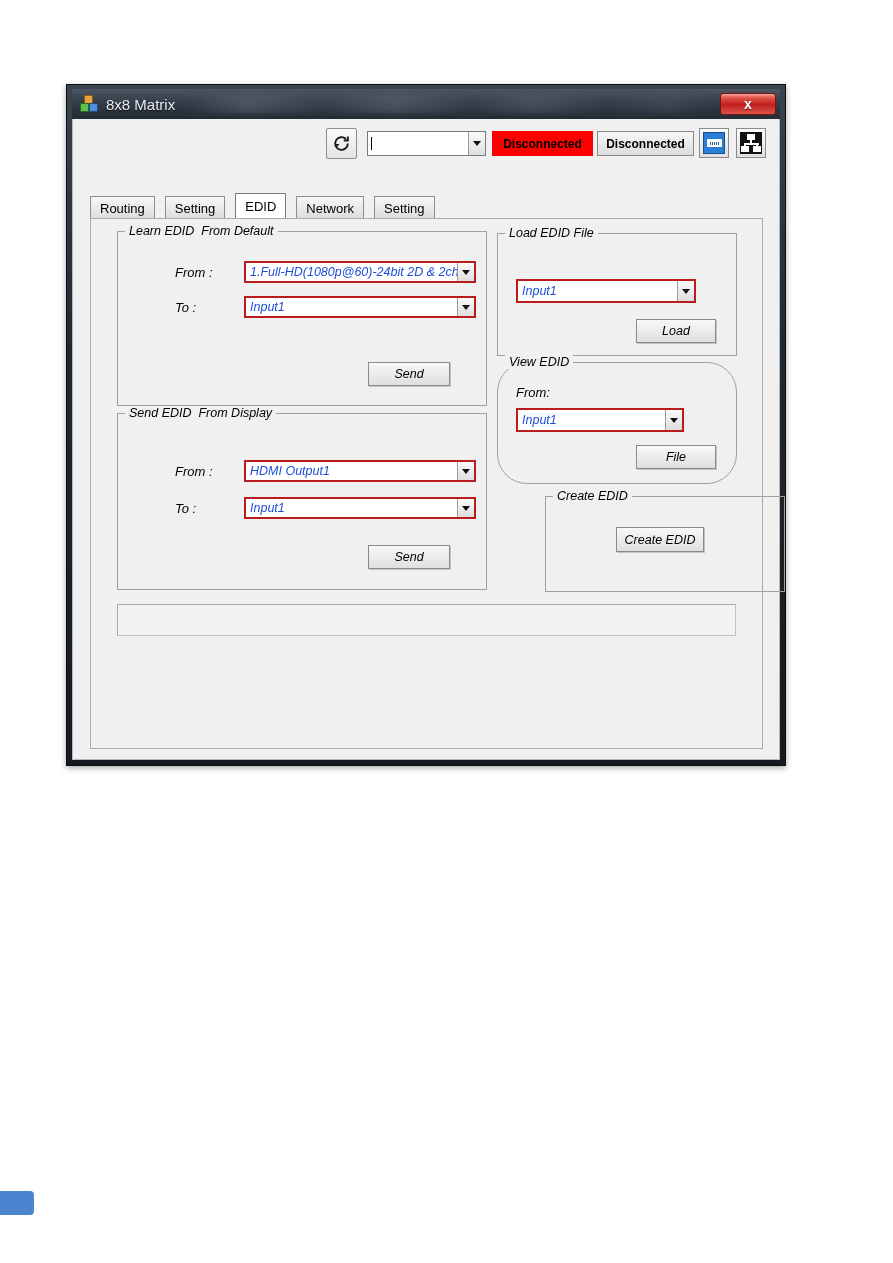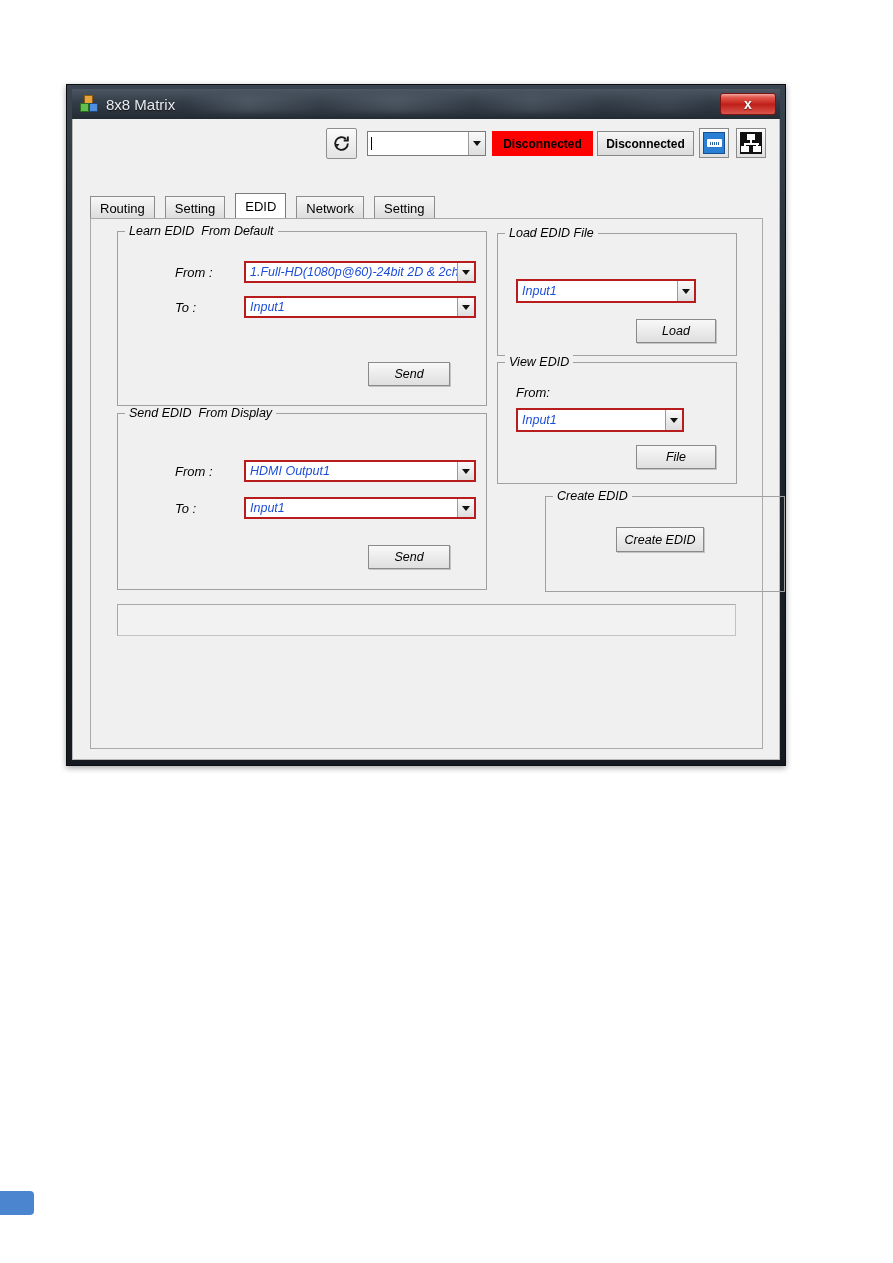--- a/index.html
+++ b/index.html
@@ -391,21 +391,21 @@
           <div class="combo" style="left:18px; top:45px; width:180px; height:24px;">
             <div class="cv">Input1</div>
             <div class="combo-arrow">
                 <span class="tri"></span>
               </div>
           </div>
 
           <div class="btn raised" style="left:138px; top:85px; width:80px; height:24px;">Load</div>
         </div>
 
-        <div class="gbox" style="left:406px; top:143px; width:240px; height:122px;">
+        <div class="gbox" style="left:406px; top:143px; width:240px; height:122px;border-radius:30px;">
           <div class="glabel">View EDID</div>
 
           <div class="lbl" style="left:18px; top:22px;">From:</div>
 
           <div class="combo" style="left:18px; top:45px; width:168px; height:24px;">
             <div class="cv">Input1</div>
             <div class="combo-arrow">
                 <span class="tri"></span>
               </div>
           </div>

